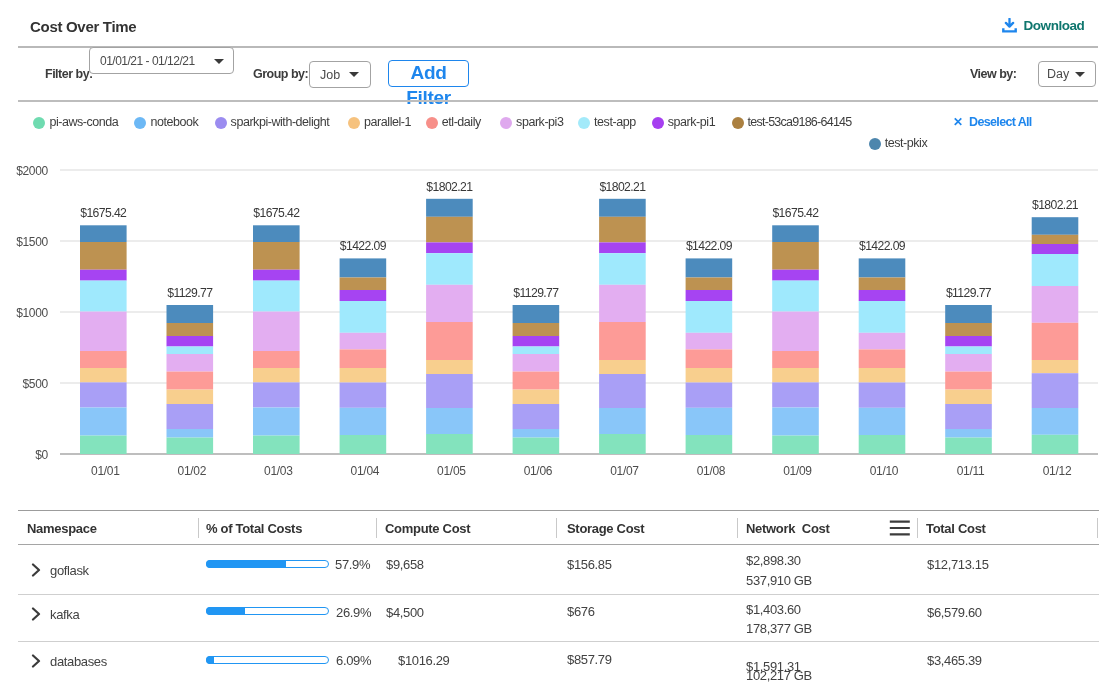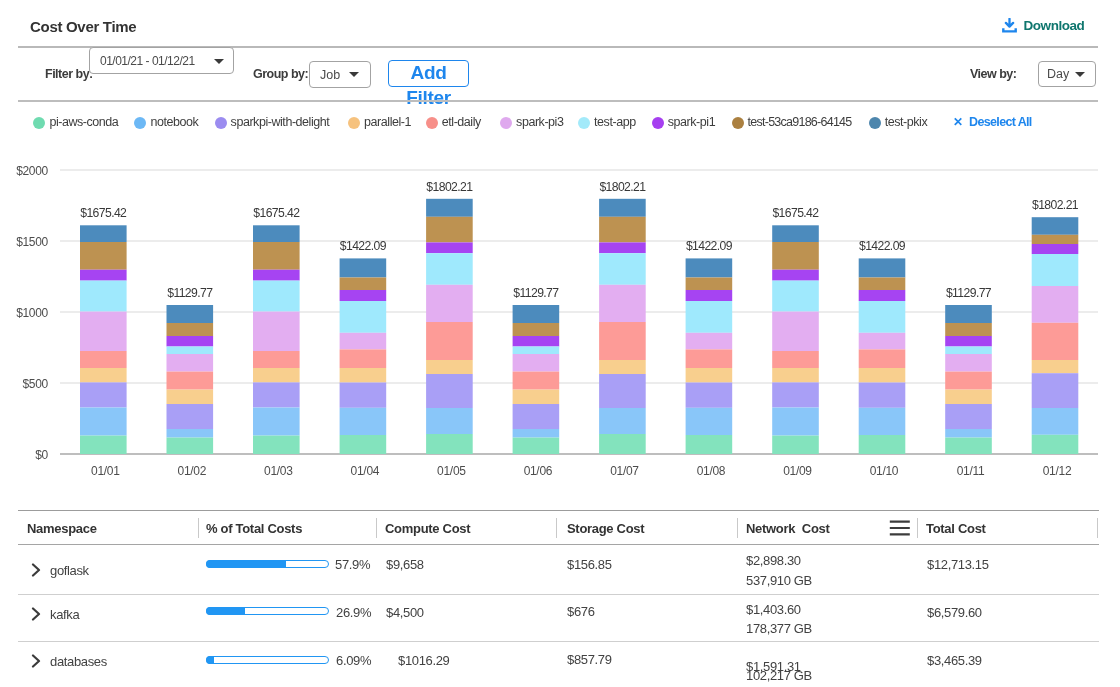--- a/index.html
+++ b/index.html
@@ -51,21 +51,21 @@
 
 <div class="legend-item" style="left:33.4px;"><span class="dot" style="background:#6fdbb0;"></span>pi-aws-conda</div>
 <div class="legend-item" style="left:134.4px;"><span class="dot" style="background:#6cb8f5;"></span>notebook</div>
 <div class="legend-item" style="left:214.6px;"><span class="dot" style="background:#9b8cf0;"></span>sparkpi-with-delight</div>
 <div class="legend-item" style="left:348.1px;"><span class="dot" style="background:#f6c27e;"></span>parallel-1</div>
 <div class="legend-item" style="left:425.8px;"><span class="dot" style="background:#f78f89;"></span>etl-daily</div>
 <div class="legend-item" style="left:500.1px;"><span class="dot" style="background:#dfa9ee;"></span>spark-pi3</div>
 <div class="legend-item" style="left:578.1px;"><span class="dot" style="background:#a3eafa;"></span>test-app</div>
 <div class="legend-item" style="left:651.8px;"><span class="dot" style="background:#a63ff0;"></span>spark-pi1</div>
 <div class="legend-item" style="left:731.6px;letter-spacing:-0.75px;"><span class="dot" style="background:#ab8040;"></span>test-53ca9186-64145</div>
-<div class="legend-item" style="left:868.7px;"><span class="dot" style="background:#4d86ad;"></span>test-pkix</div>
+<div class="legend-item" style="left:868.7px;margin-top:21px;"><span class="dot" style="background:#4d86ad;"></span>test-pkix</div>
 <div class="legend-item" style="left:953px;color:#1e86ed;font-weight:bold;font-size:12.5px;letter-spacing:-0.65px;"><span style="font-size:12px;letter-spacing:0;">✕</span><span style="display:inline-block;width:6px;"></span>Deselect All</div>
 
 <svg class="abs" style="left:0;top:150px;" width="1120" height="335">
     <line x1="60" x2="1098" y1="20" y2="20" stroke="#d9d9d9" stroke-width="1.2"></line>
     <text x="48" y="24.5" text-anchor="end" font-size="12" letter-spacing="-0.3" fill="#4d4d4d">$2000</text>
     <line x1="60" x2="1098" y1="91" y2="91" stroke="#d9d9d9" stroke-width="1.2"></line>
     <text x="48" y="95.5" text-anchor="end" font-size="12" letter-spacing="-0.3" fill="#4d4d4d">$1500</text>
     <line x1="60" x2="1098" y1="162" y2="162" stroke="#d9d9d9" stroke-width="1.2"></line>
     <text x="48" y="166.5" text-anchor="end" font-size="12" letter-spacing="-0.3" fill="#4d4d4d">$1000</text>
     <line x1="60" x2="1098" y1="233" y2="233" stroke="#d9d9d9" stroke-width="1.2"></line>

